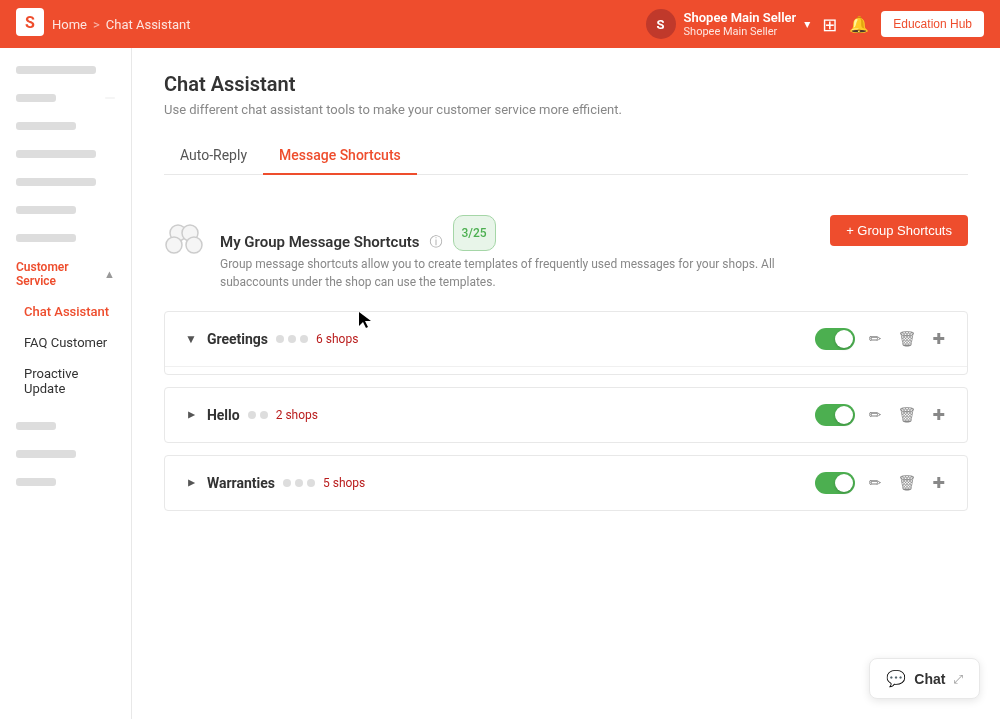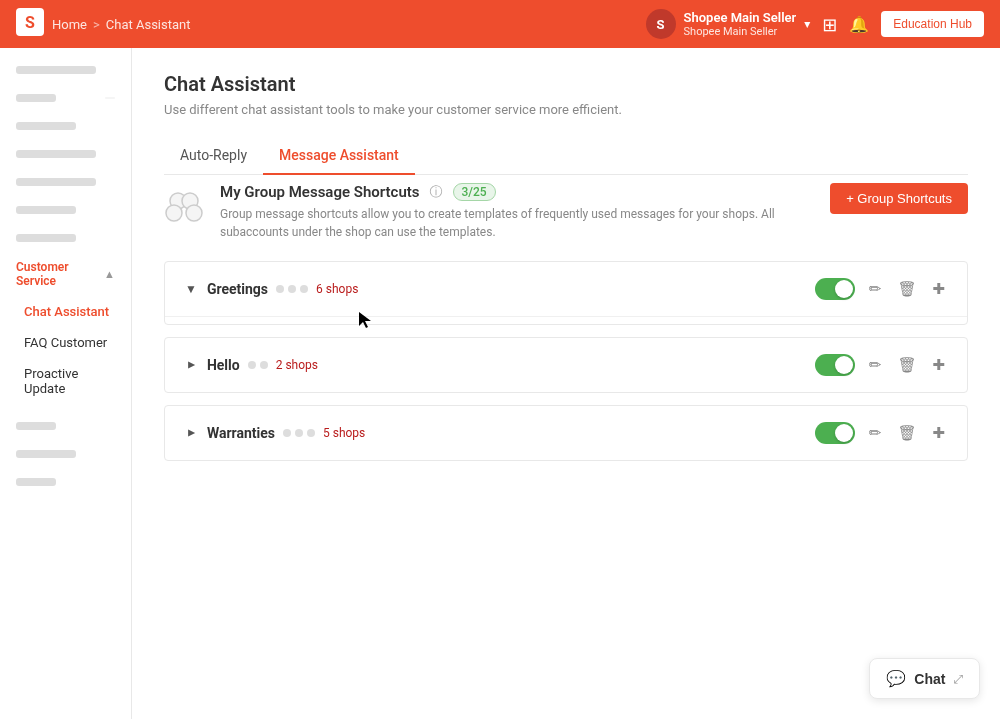--- a/index.html
+++ b/index.html
@@ -44,32 +44,32 @@
     .sidebar-sub-item.active { color: #ee4d2d; font-weight: 500; }
 
     
     .main { flex: 1; background: #f5f5f5; overflow-y: auto; }
     .main-inner { background: white; min-height: 100%; padding: 24px 32px; }
 
     .page-title { font-size: 20px; font-weight: 600; color: #333; margin-bottom: 6px; }
     .page-desc { font-size: 13px; color: #888; margin-bottom: 20px; }
 
     
-    .tabs { display: flex; border-bottom: 1px solid #e8e8e8; margin-bottom: 8px; }
+    .tabs { display: flex; border-bottom: 1px solid #e8e8e8; margin-bottom: 40px; }
     .tab { padding: 10px 16px; font-size: 14px; color: #555; cursor: pointer; border-bottom: 2px solid transparent; margin-bottom: -1px; }
     .tab.active { color: #ee4d2d; border-bottom-color: #ee4d2d; font-weight: 500; }
 
     
     .section-header { display: flex; align-items: flex-start; margin-bottom: 20px; gap: 16px; }
     .section-icon { width: 40px; height: 40px; flex-shrink: 0; margin-top: 4px; }
     .section-icon svg { width: 40px; height: 40px; }
     .section-info { flex: 1; }
     .section-title-row { display: flex; align-items: flex-end; gap: 10px; margin-bottom: 4px; }
     .section-title { font-size: 15px; font-weight: 600; color: #333; }
-    .section-badge { background: #e8f5e9; color: #4caf50; border: 1px solid #a5d6a7; border-radius: 10px; padding: 1px 8px; font-size: 12px; font-weight: 500; }
+    .section-badge { background: #e8f5e9; color: #4caf50; border: 1px solid #a5d6a7; border-radius: 10px; padding: 10px 8px; font-size: 12px; font-weight: 500; }
     .section-desc { font-size: 12px; color: #888; line-height: 1.5; }
     .add-btn { background: #ee4d2d; color: #ffffff; border: none; padding: 8px 16px; border-radius: 4px; font-size: 13px; cursor: pointer; display: flex; align-items: center; gap: 6px; white-space: nowrap; flex-shrink: 0; font-weight: 400; }
 
     
     .shortcut-group { border: 1px solid #e8e8e8; border-radius: 4px; margin-bottom: 12px; background: white; }
     .shortcut-group-header { display: flex; align-items: center; padding: 16px 20px; cursor: pointer; }
     .shortcut-group-chevron { color: #555; font-size: 12px; margin-right: 10px; }
     .shortcut-group-name { font-size: 14px; font-weight: 700; color: #333; margin-right: 8px; }
     .shortcut-dots { display: flex; gap: 4px; margin-right: 8px; }
     .shortcut-dot { width: 8px; height: 8px; background: #ddd; border-radius: 50%; }
@@ -173,21 +173,21 @@
     </div>
   </aside>
 
   <main class="main">
     <div class="main-inner">
       <h1 class="page-title">Chat Assistant</h1>
       <p class="page-desc">Use different chat assistant tools to make your customer service more efficient.</p>
 
       <div class="tabs">
         <div class="tab">Auto-Reply</div>
-        <div class="tab active">Message Assistant</div>
+        <div class="tab active">Message Shortcuts</div>
       </div>
 
       <div class="section-header">
         <div class="section-icon">
           <svg viewBox="0 0 40 40" fill="none" xmlns="http://www.w3.org/2000/svg">
             <circle cx="14" cy="14" r="8" stroke="#ccc" stroke-width="1.5" fill="#f5f5f5"></circle>
             <circle cx="26" cy="14" r="8" stroke="#ccc" stroke-width="1.5" fill="#f5f5f5"></circle>
             <circle cx="10" cy="26" r="8" stroke="#ccc" stroke-width="1.5" fill="#f5f5f5"></circle>
             <circle cx="30" cy="26" r="8" stroke="#ccc" stroke-width="1.5" fill="#f5f5f5"></circle>
           </svg>

